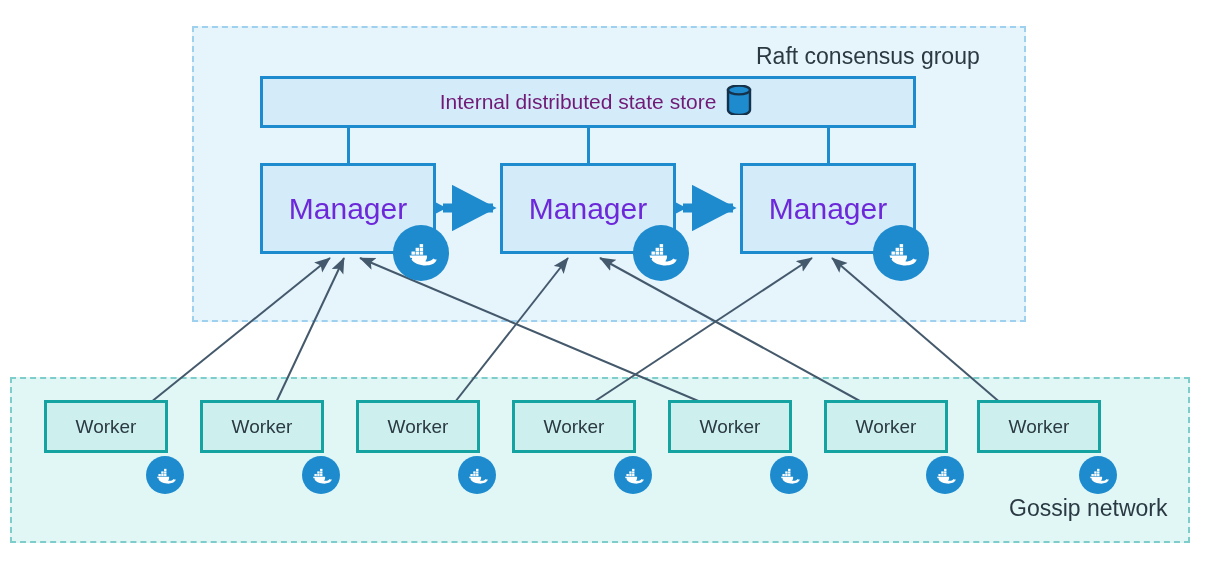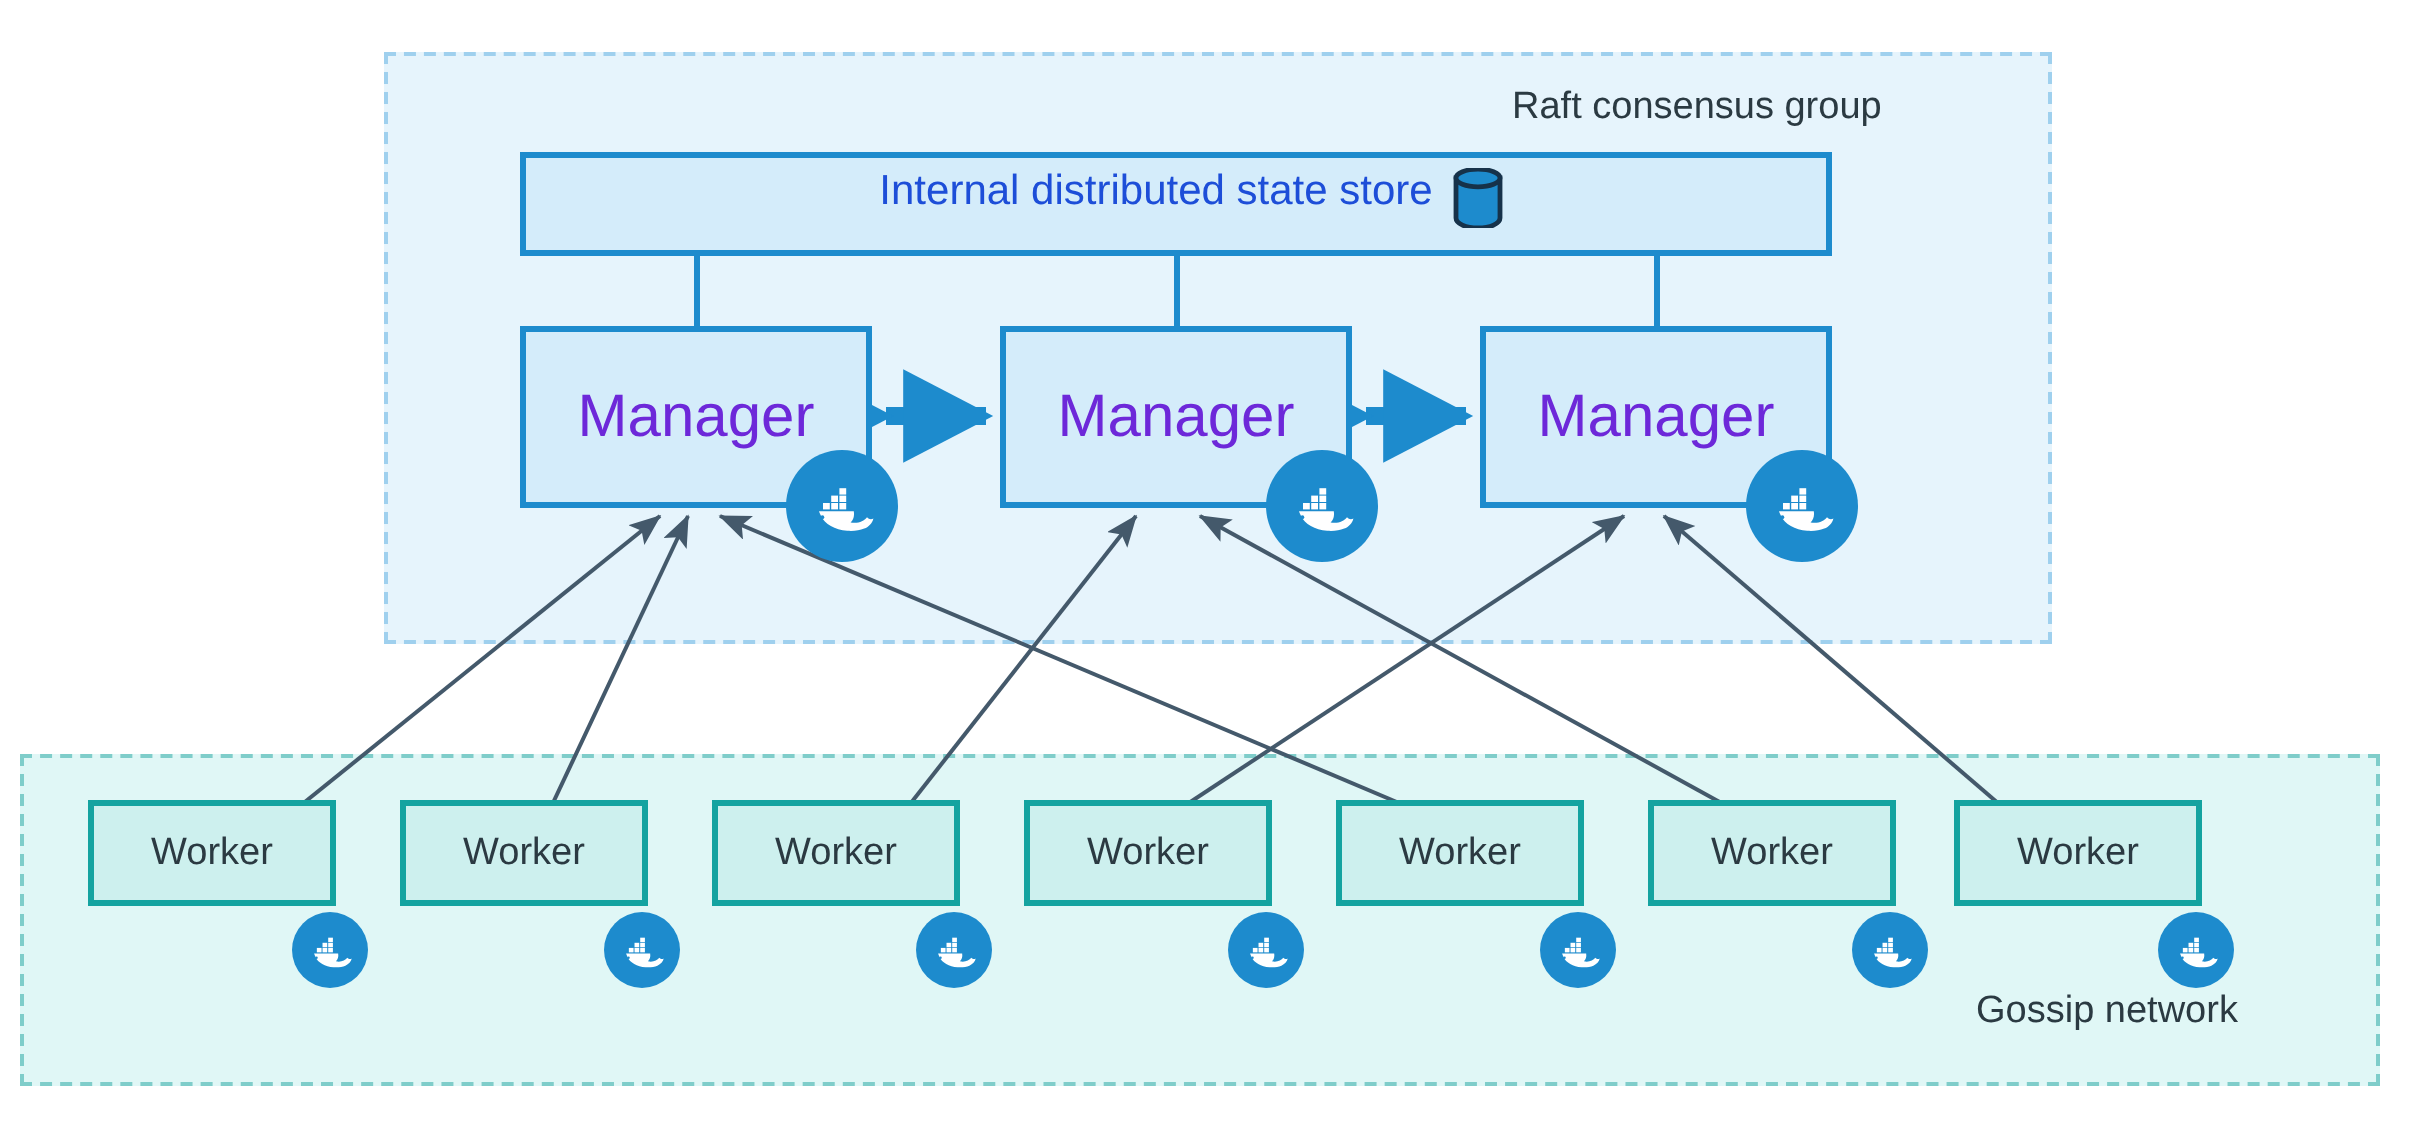--- a/index.html
+++ b/index.html
@@ -33,30 +33,30 @@
   #gossip-group {
     left: 10px;
     top: 377px;
     width: 1180px;
     height: 166px;
     background: #e0f7f6;
     border: 2px dashed #7fcdca;
   }
   .group-label {
     position: absolute;
-    font-size: 19px;
+    font-size: 23px;
     color: #2b3a42;
     white-space: nowrap;
   }
   #raft-label {
     left: 756px;
     top: 43px;
   }
   #gossip-label {
-    left: 988px;
+    left: 1009px;
     top: 495px;
   }
 
   
   .connector {
     position: absolute;
     background: #1d8bcd;
   }
   .v-connector { width: 3px; }
 
@@ -71,23 +71,23 @@
   #state-store {
     left: 260px;
     top: 76px;
     width: 656px;
     height: 52px;
     background: #d4ecfa;
     border: 3px solid #1d8bcd;
   }
   #state-store .label {
     font-size: 21px;
-    color: #1d4ed8;
+    color: #701a75;
     display: flex;
-    align-items: flex-start;
+    align-items: center;
     gap: 10px;
     margin-left: 16px;
   }
   .manager-box {
     width: 176px;
     height: 91px;
     background: #d4ecfa;
     border: 3px solid #1d8bcd;
     top: 163px;
   }

